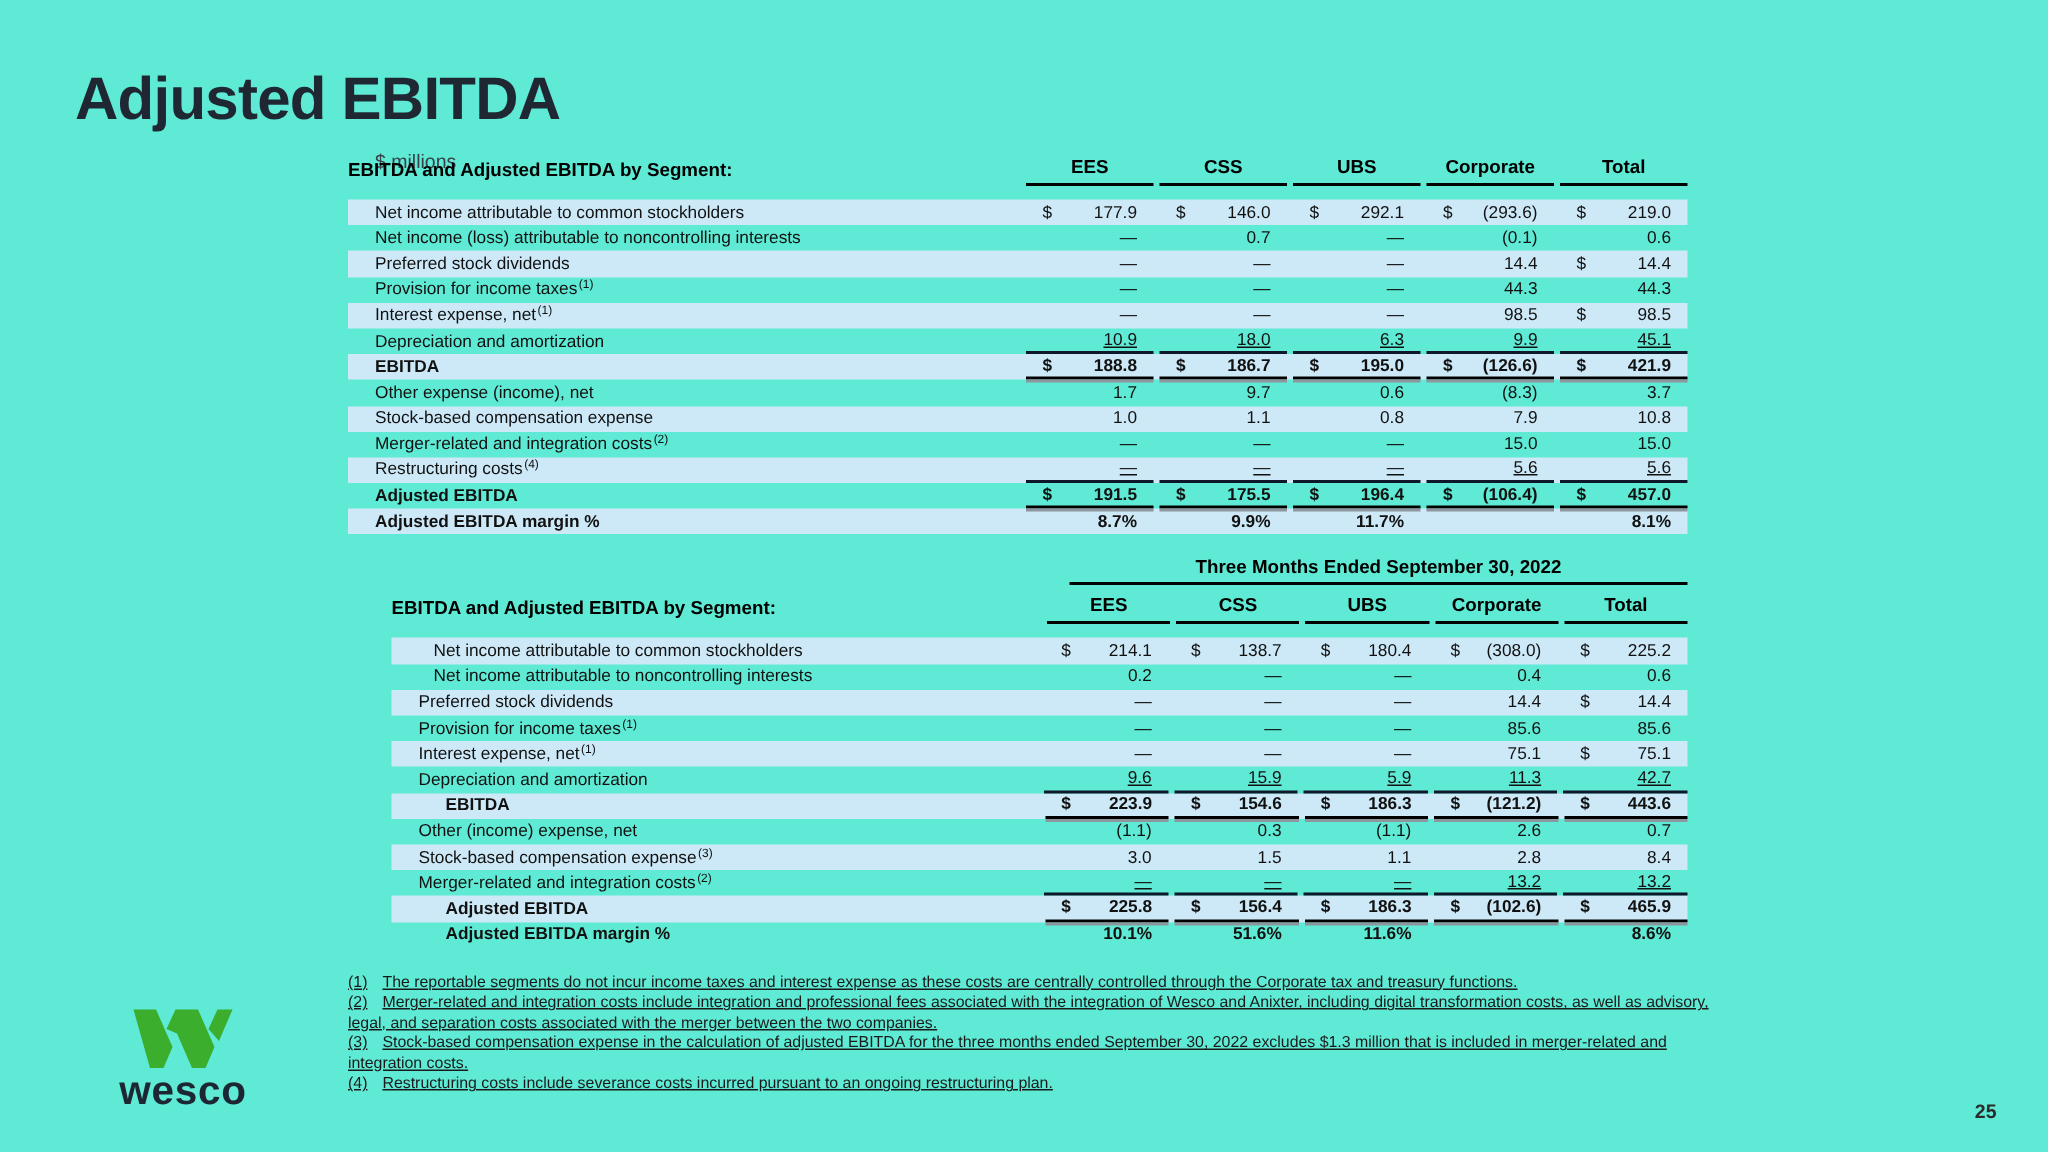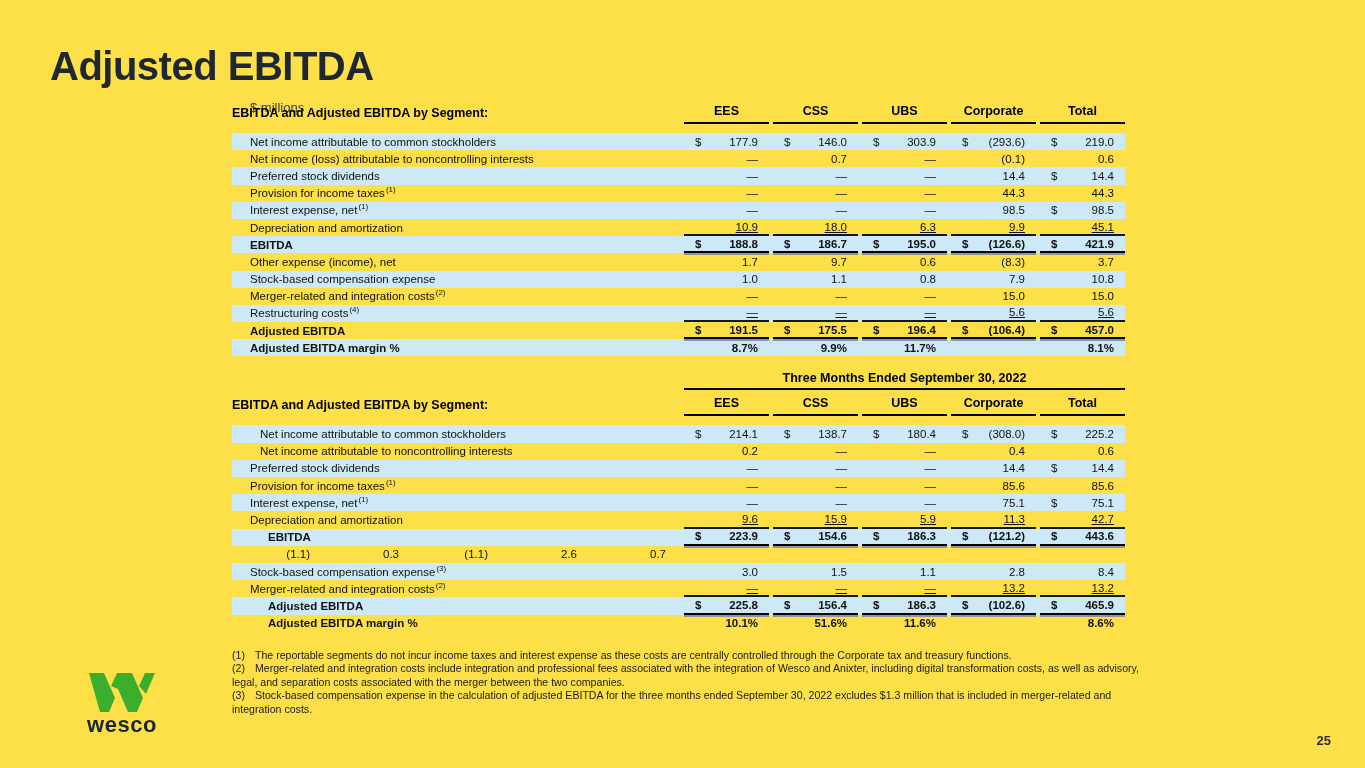--- a/index.html
+++ b/index.html
@@ -1,30 +1,30 @@
 <!DOCTYPE html>
 <html><head>
 <meta charset="utf-8">
 <style>
   html,body { margin:0; padding:0; background:#e8e8e8; }
   .slide {
-    position:relative; width:1365px; height:768px; background:#fde047;
+    position:relative; width:1365px; height:768px; background:#5eead4;
     font-family:"Liberation Sans", sans-serif; color:#111; overflow:hidden;
     margin:0 auto;
   }
   .title {
     position:absolute; left:50px; top:44px; margin:0;
     font-size:40px; font-weight:800; letter-spacing:-0.5px; color:#1f2733;
   }
   .content { position:absolute; left:232px; top:98px; width:893px; }
   .units { position:absolute; left:18px; top:2px; font-size:13px; color:#38404a; }
 
   
   .tbl { position:relative; }
-  .tbl2 { margin-top:15px; }
+  .tbl2 { margin-top:15px;margin-left:29px; }
   .period-row { display:flex; }
   .spacer { width:448px; }
   .period-head {
     flex:1; margin-left:4px; text-align:center; font-weight:700; font-size:12.5px;
     padding-bottom:3px; border-bottom:2.5px solid #000; color:#000;
   }
   .cols-row { display:flex; margin-top:6px; }
   .section-label {
     width:448px; font-weight:700; font-size:12.5px; align-self:flex-end;
     padding-bottom:4px; color:#000;
@@ -49,27 +49,27 @@
   .tcell .v { margin-left:auto; }
   .u1 .tcell { border-bottom:2px solid #0f172a;text-decoration:underline; }
   .u2 .tcell { border-bottom:2px solid #000; }
   .u2 .tcell::after {
     content:""; position:absolute; left:0; right:0; bottom:-4px; height:2px;
     background:#8d959d;
   }
 
   
   .footnotes { margin-top:17px; width:918px; font-size:10.6px; line-height:13.5px; color:#1a1a1a; }
-  .fn { margin:0; }
+  .fn { margin:0;text-decoration:underline; }
   .fn .fn-marker { padding-right:10px; }
 
   
   .logo { position:absolute; left:72px; top:672px; width:100px; text-align:center; }
   .logo svg { display:block; margin:0 auto; }
-  .logo-text { font-size:22px; font-weight:700; color:#1c2733; letter-spacing:0.5px; margin-top:-2px; }
+  .logo-text { font-size:27px; font-weight:700; color:#1c2733; letter-spacing:0.5px; margin-top:-2px; }
   .pageno { position:absolute; right:34px; bottom:20px; font-size:13px; font-weight:700; color:#2b2b2b; }
 </style>
 </head>
 <body>
 
 <div class="slide">
   <h1 class="title">Adjusted EBITDA</h1>
 
   <div class="content">
     <div class="units">$ millions</div>
@@ -91,21 +91,21 @@
             <div class="tcell">
               <span class="d">$</span>
               <span class="v">177.9</span>
             </div>
             <div class="tcell">
               <span class="d">$</span>
               <span class="v">146.0</span>
             </div>
             <div class="tcell">
               <span class="d">$</span>
-              <span class="v">303.9</span>
+              <span class="v">292.1</span>
             </div>
             <div class="tcell">
               <span class="d">$</span>
               <span class="v">(293.6)</span>
             </div>
             <div class="tcell">
               <span class="d">$</span>
               <span class="v">219.0</span>
             </div>
           </div>
@@ -530,20 +530,23 @@
             <div class="tcell">
               <span class="d">$</span>
               <span class="v">(121.2)</span>
             </div>
             <div class="tcell">
               <span class="d">$</span>
               <span class="v">443.6</span>
             </div>
           </div>
           <div class="trow">
+            <div class="tlabel ind1">
+              <span>Other (income) expense, net</span>
+            </div>
             <div class="tcell">
               <span class="v">(1.1)</span>
             </div>
             <div class="tcell">
               <span class="v">0.3</span>
             </div>
             <div class="tcell">
               <span class="v">(1.1)</span>
             </div>
             <div class="tcell">
@@ -640,20 +643,21 @@
               <span class="v">8.6%</span>
             </div>
           </div>
         </div>
     </section>
 
     <div class="footnotes" id="footnotes">
         <div class="fn"><span class="fn-marker">(1)</span><span>The reportable segments do not incur income taxes and interest expense as these costs are centrally controlled through the Corporate tax and treasury functions.</span></div>
         <div class="fn"><span class="fn-marker">(2)</span><span>Merger-related and integration costs include integration and professional fees associated with the integration of Wesco and Anixter, including digital transformation costs, as well as advisory, legal, and separation costs associated with the merger between the two companies.</span></div>
         <div class="fn"><span class="fn-marker">(3)</span><span>Stock-based compensation expense in the calculation of adjusted EBITDA for the three months ended September 30, 2022 excludes $1.3 million that is included in merger-related and integration costs.</span></div>
+        <div class="fn"><span class="fn-marker">(4)</span><span>Restructuring costs include severance costs incurred pursuant to an ongoing restructuring plan.</span></div>
       </div>
   </div>
 
   <div class="logo">
     <svg width="74" height="42" viewBox="0 0 74 42">
       <path d="M4 1 L19 1 L30 26 L24 40 L15 40 Z" fill="#3cae2d"></path>
       <path d="M26 14 L32 1 L47 1 L58 26 L52 40 L43 40 L33 17 Z" fill="#3cae2d" fill-rule="evenodd"></path>
       <path d="M54 14 L60 1 L70 1 L61 22 Z" fill="#3cae2d"></path>
     </svg>
     <div class="logo-text">wesco</div>

